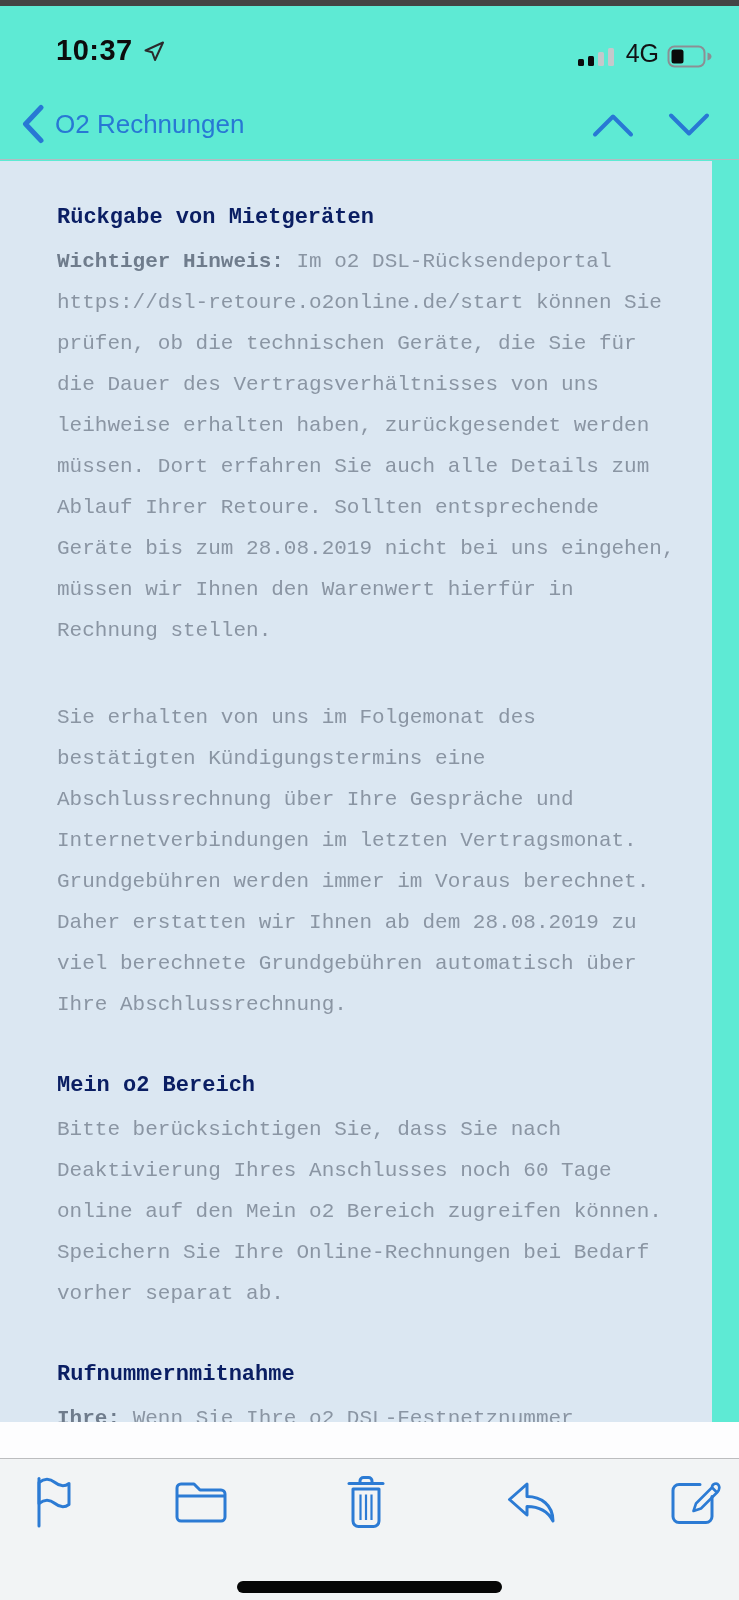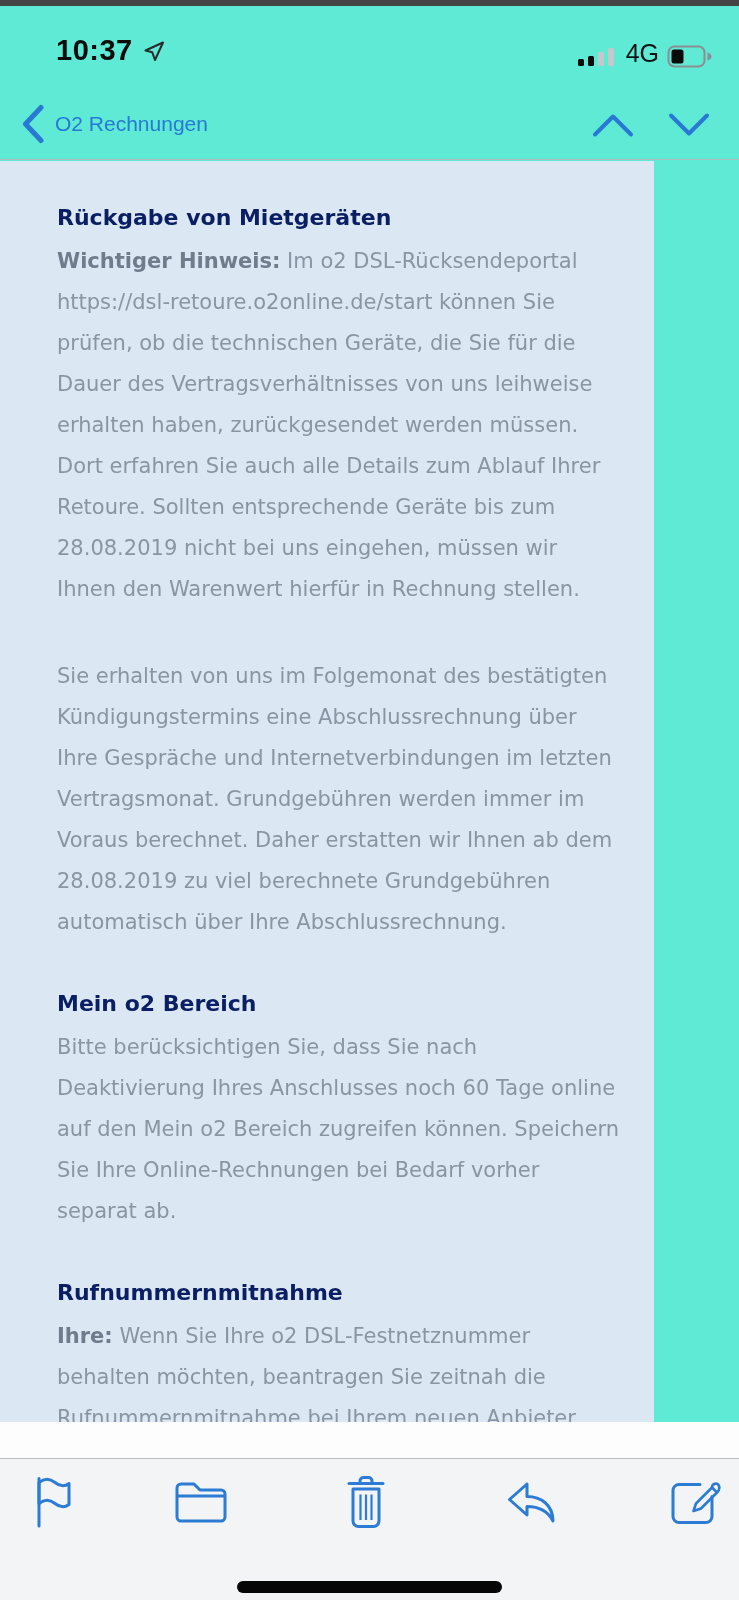--- a/index.html
+++ b/index.html
@@ -12,26 +12,26 @@
   
   .statusbar { position:absolute; left:0; top:0; width:739px; height:90px; }
   .sb-left { position:absolute; left:56px; top:28px; display:flex; align-items:center; gap:9px; }
   .time { font-family:"Liberation Sans", sans-serif; font-weight:bold; font-size:29px; color:#0c0c0d; letter-spacing:.5px; }
   .sb-right { position:absolute; right:26px; top:33px; display:flex; align-items:flex-end; gap:8px; }
   .net-label { font-family:"Liberation Sans", sans-serif; font-size:25px; color:#111214; }
   
   .navbar { position:absolute; left:0; top:90px; width:739px; height:64px; border-bottom:1px solid #b4bac0; }
   .back-button { position:absolute; left:20px; top:8px; display:flex; align-items:center; gap:10px;
     background:none; border:none; cursor:pointer; }
-  .back-label { font-family:"Liberation Sans", sans-serif; font-size:21px; color:#2878d4; }
+  .back-label { font-family:"Liberation Sans", sans-serif; font-size:26px; color:#2878d4; }
   .nav-arrows { position:absolute; right:28px; top:16px; display:flex; gap:32px; }
   .nav-arrows button { background:none; border:none; cursor:pointer; padding:0; }
   
-  .email-body { position:absolute; left:0; top:155px; width:654px; height:1261px;
-    background:#dbe7f2; padding:42px 32px 0 57px; }
+  .email-body { position:absolute; left:0; top:155px; width:712px; height:1261px;
+    background:#dbe7f2; padding:42px 32px 0 57px;font-family:Liberation Mono, monospace; }
   .mail-section { margin-bottom:46px; }
   .mail-section h2 { font-size:22px; line-height:30px; font-weight:bold; color:#0a1e63; margin:0 0 8px; }
   .mail-section p { font-size:21px; line-height:41px; color:#8a95a3; margin:0; }
   .lead { font-weight:bold; color:#6f7c8c; }
   
   .content-gap { position:absolute; left:0; top:1416px; width:739px; height:36px; background:#fdfdfe; }
   .toolbar { position:absolute; left:0; top:1452px; width:739px; height:148px;
     background:#f2f4f5; border-top:1px solid #bcbdbf; }
   .tb-btn { position:absolute; top:14px; width:54px; height:58px; background:none; border:none;
     cursor:pointer; display:flex; align-items:center; justify-content:center; }

